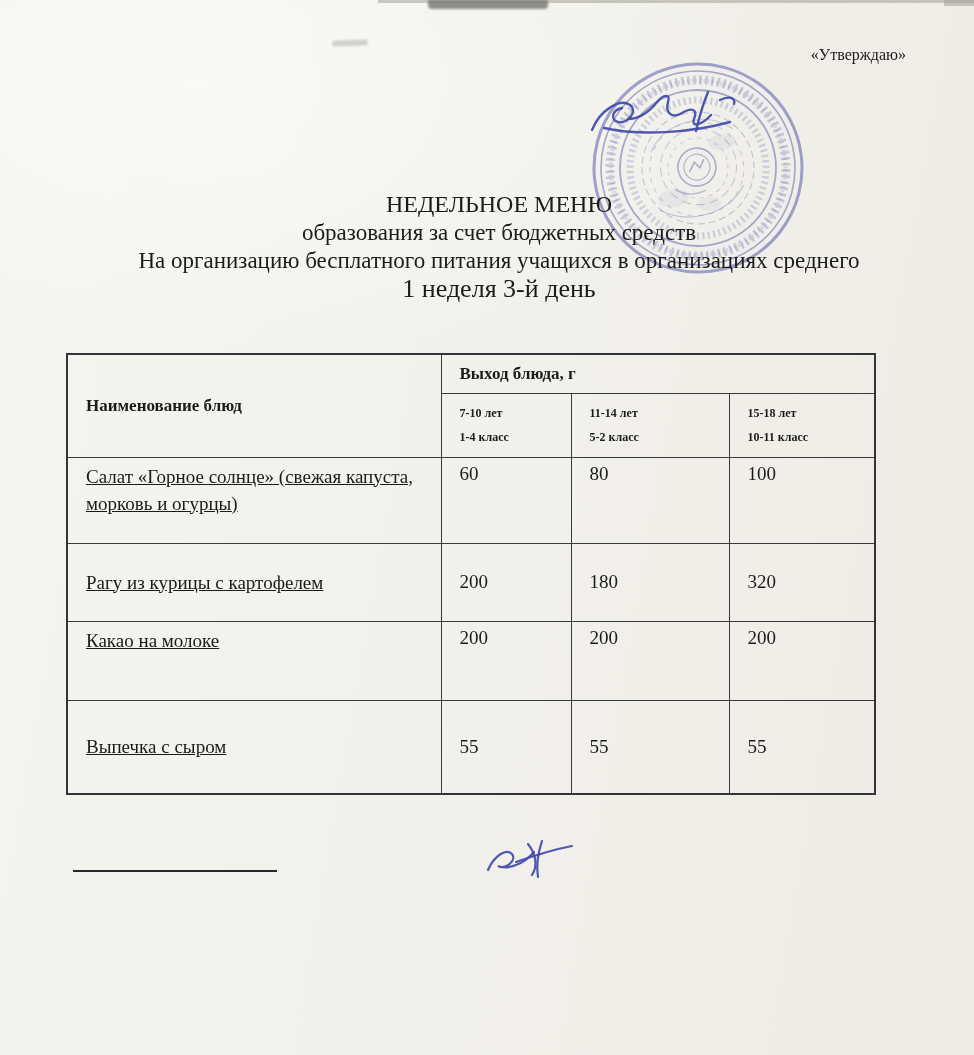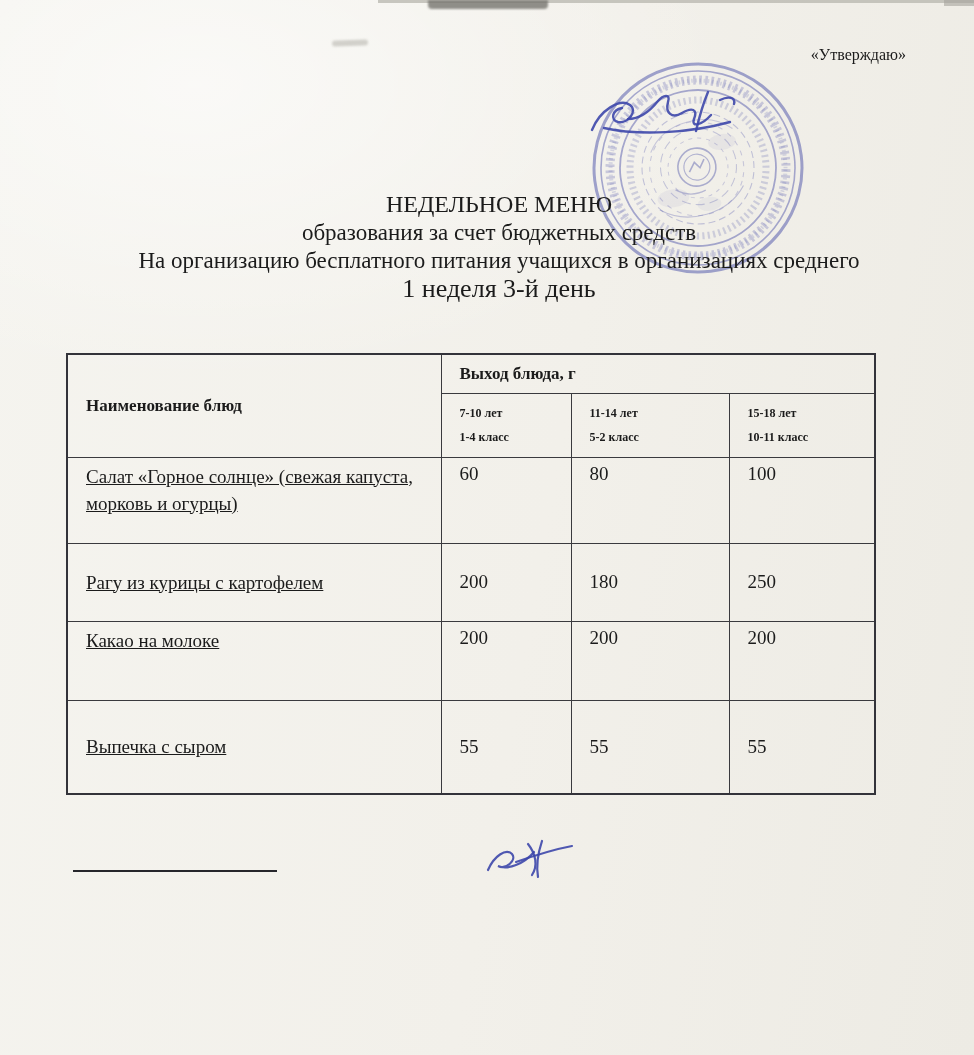--- a/index.html
+++ b/index.html
@@ -142,21 +142,21 @@
     <tr style="height:86px" class="row-top">
       <td class="dish">Салат «Горное солнце» (свежая капуста, морковь и огурцы)</td>
       <td>60</td>
       <td>80</td>
       <td>100</td>
     </tr>
     <tr style="height:78px" class="row-mid">
       <td class="dish">Рагу из курицы с картофелем</td>
       <td>200</td>
       <td>180</td>
-      <td>250</td>
+      <td>320</td>
     </tr>
     <tr style="height:79px" class="row-top">
       <td class="dish">Какао на молоке</td>
       <td>200</td>
       <td>200</td>
       <td>200</td>
     </tr>
     <tr style="height:94px" class="row-mid">
       <td class="dish">Выпечка с сыром</td>
       <td>55</td>

